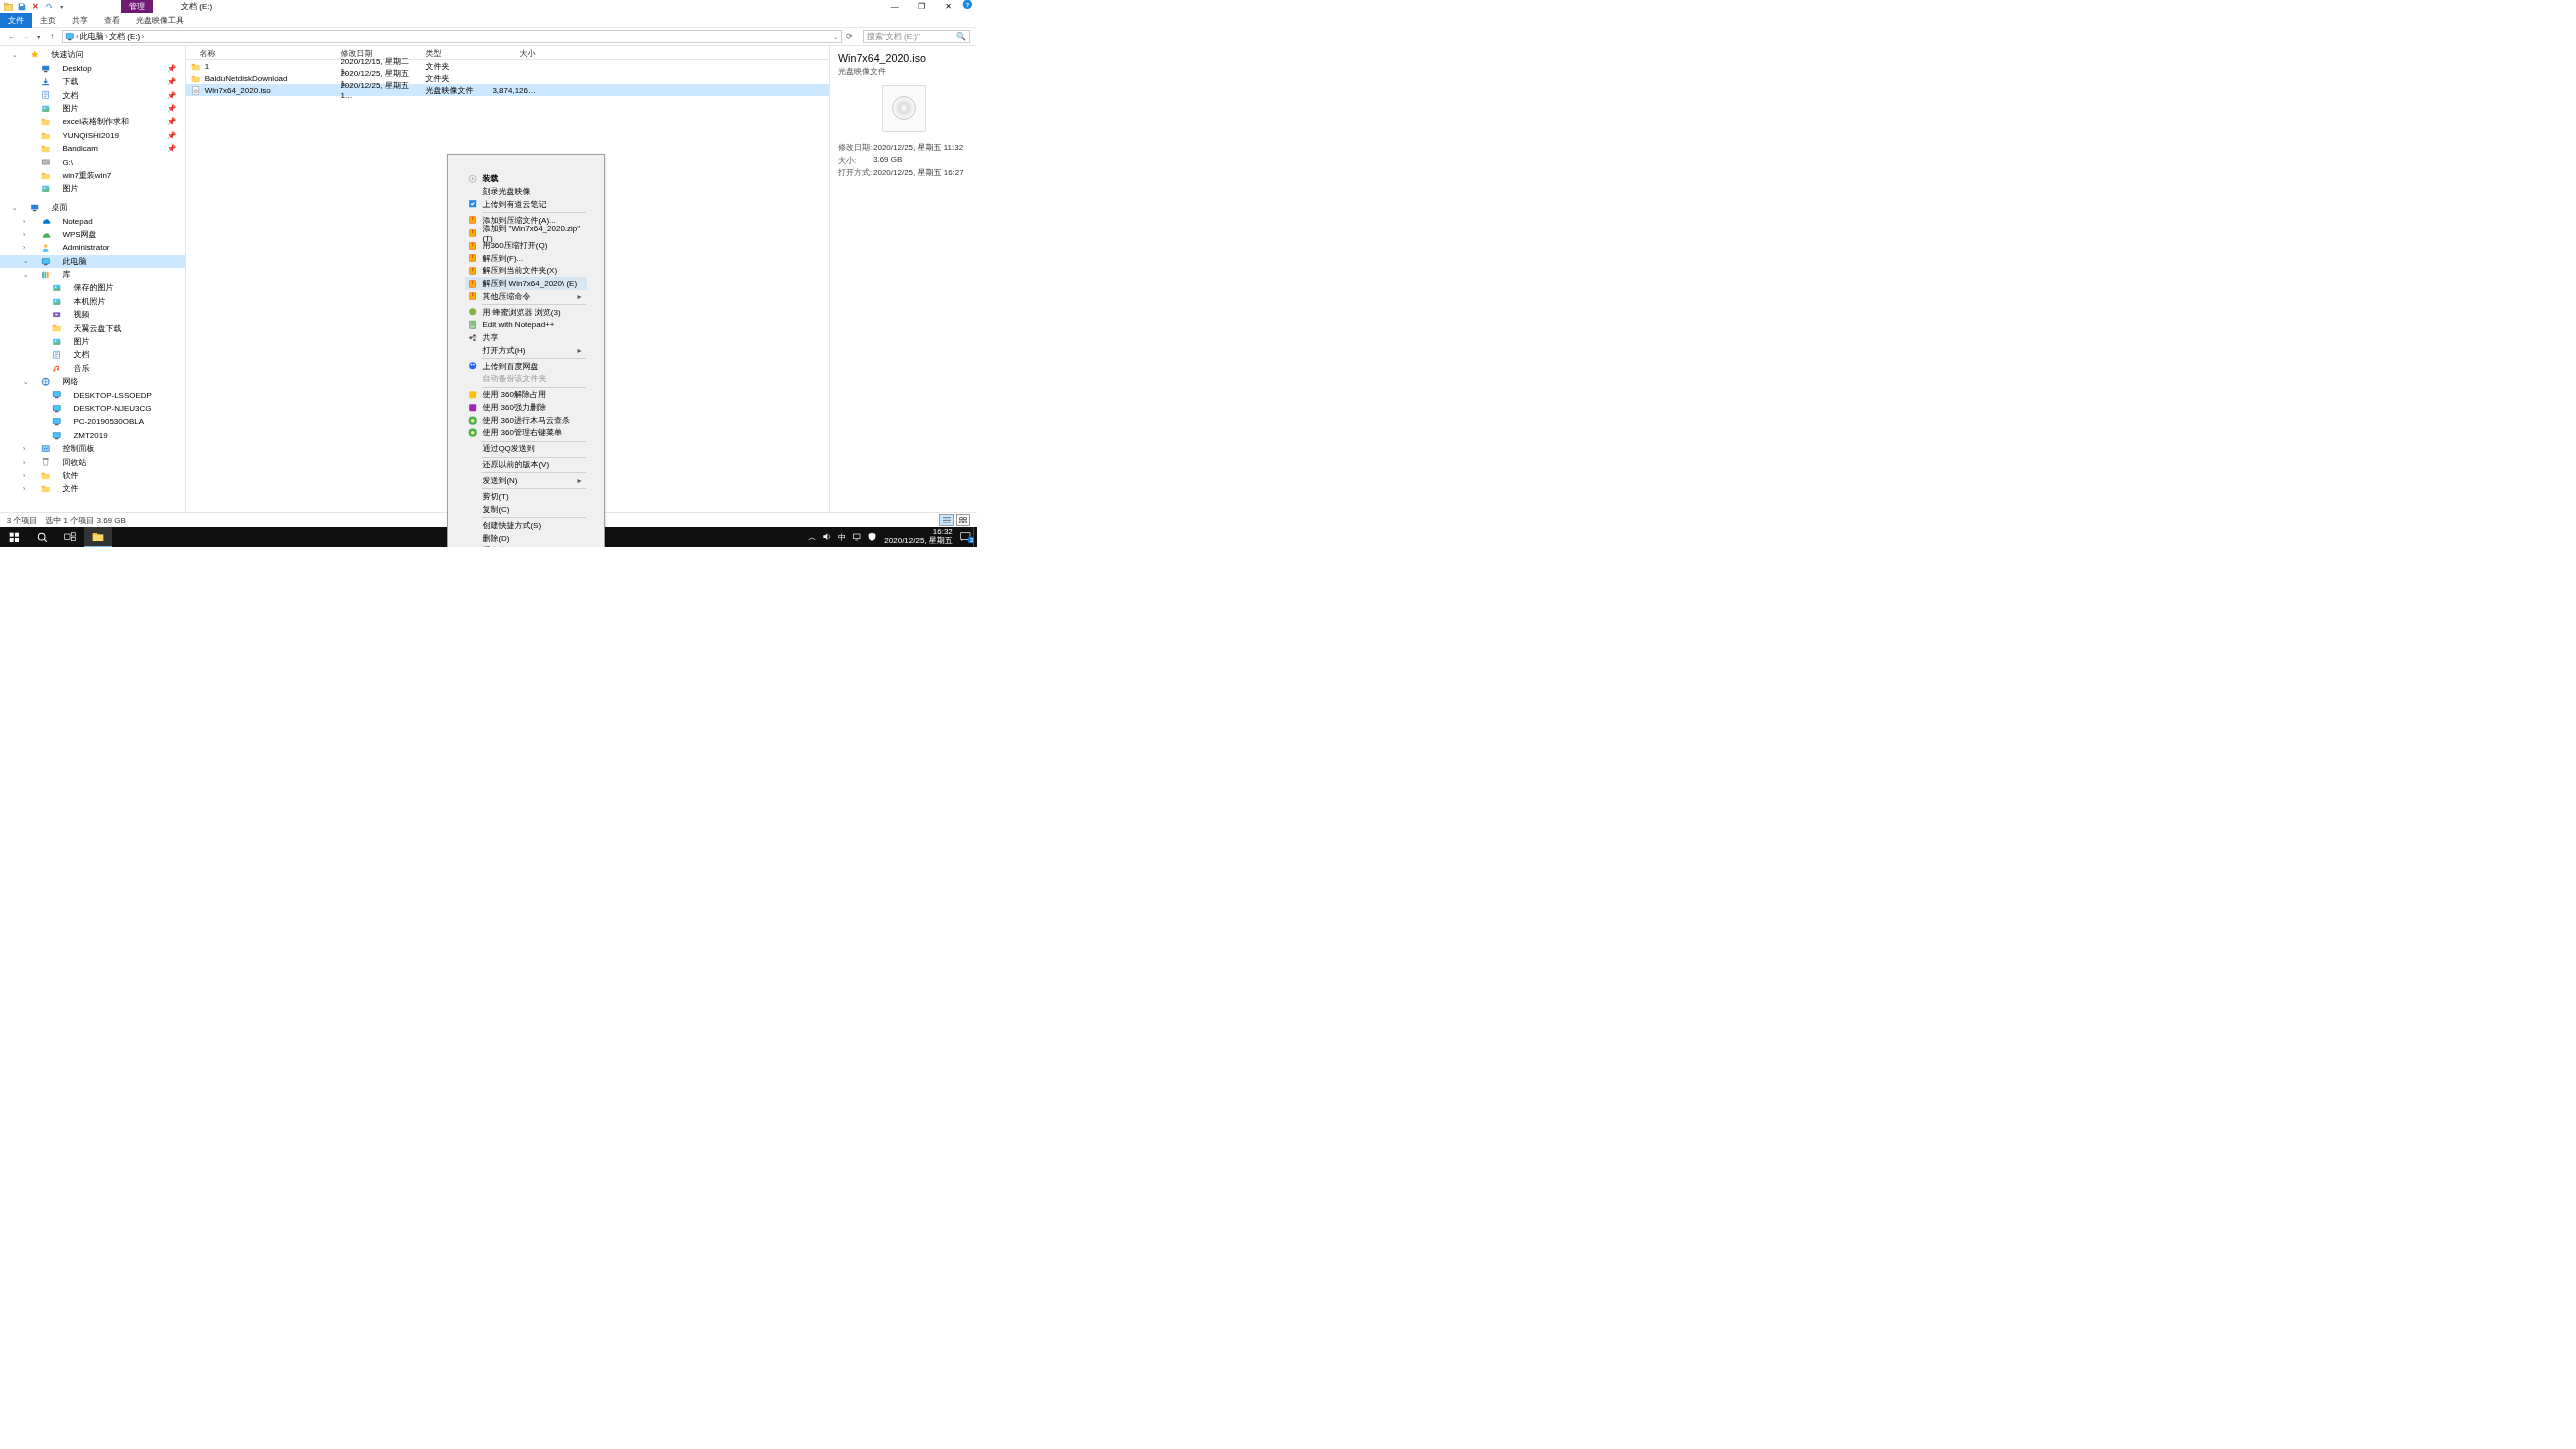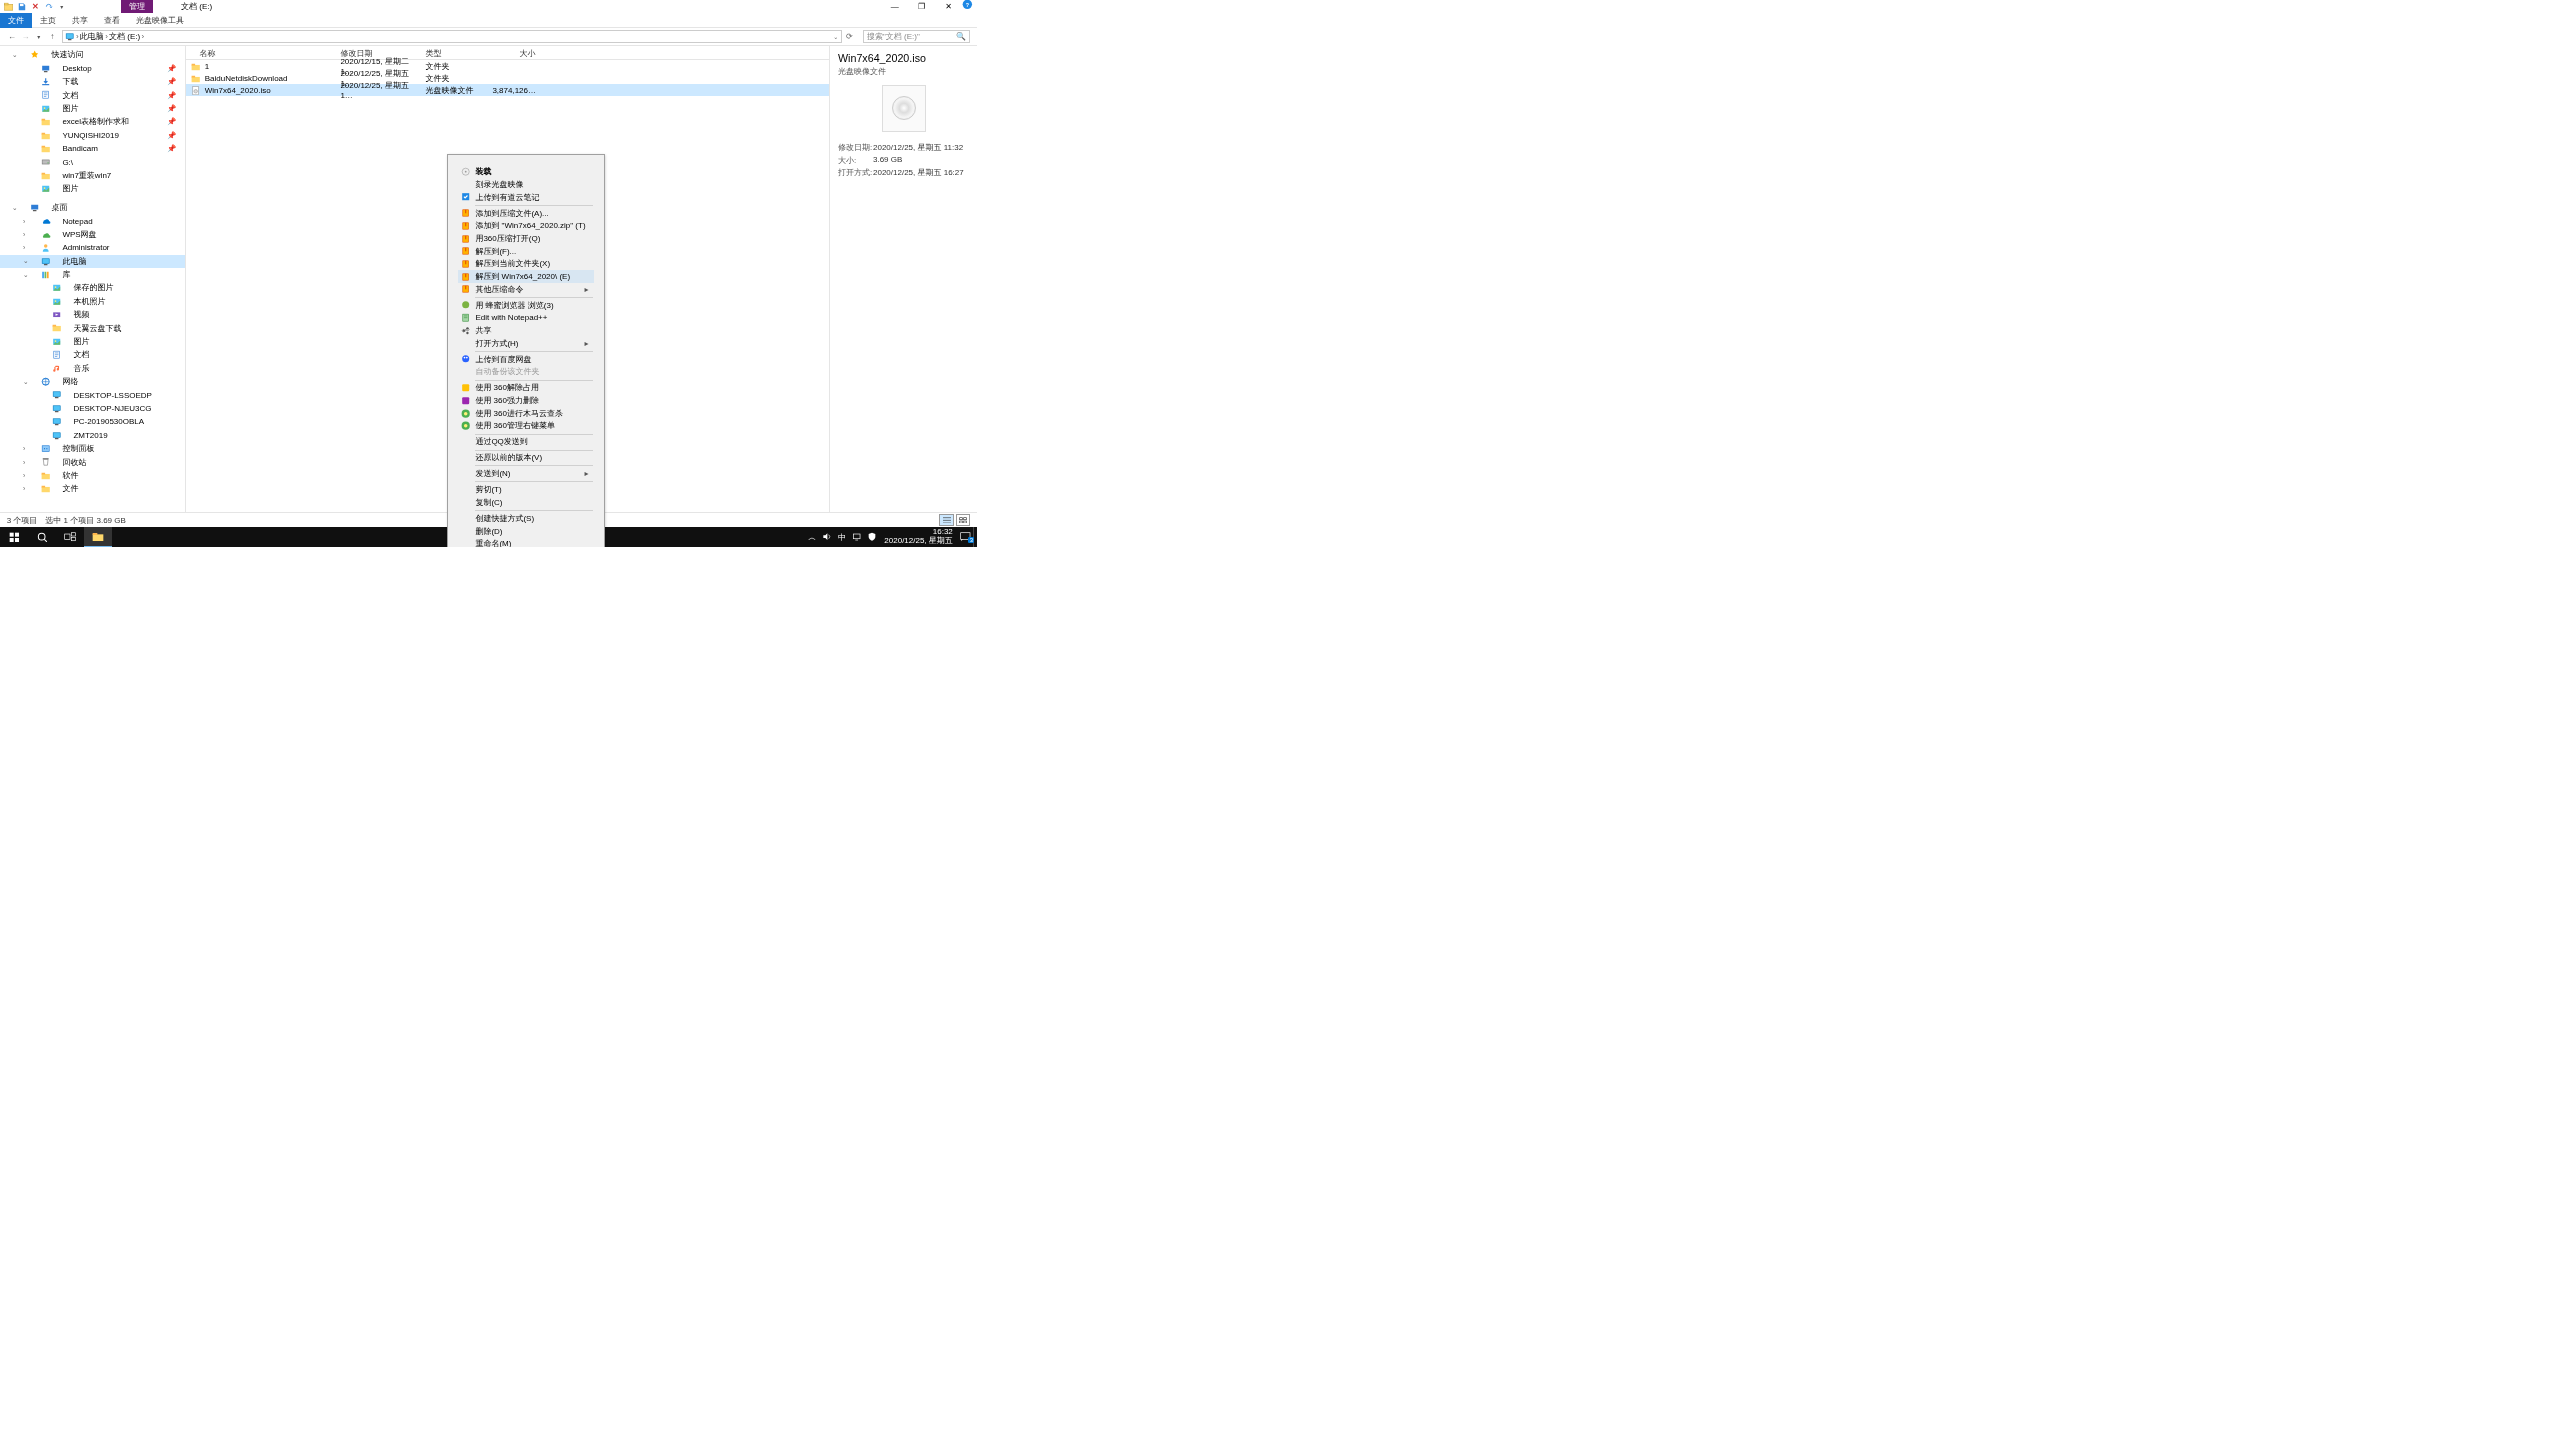--- a/index.html
+++ b/index.html
@@ -54,21 +54,21 @@
 .status{height:14.8px;border-top:0.7px solid #e5e5e5;display:flex;align-items:center;padding:0 6.7px;gap:8px;color:#333}
 .status .right{margin-left:auto;display:flex;gap:1.3px}
 .vbtn{width:14.8px;height:12px;border:0.7px solid #999;display:flex;align-items:center;justify-content:center}
 .vbtn.active{background:#cce8ff}
 .taskbar{height:20px;background:#101010;display:flex;align-items:center;color:#fff}
 .taskbar .tbtn{width:28px;height:20px;display:flex;align-items:center;justify-content:center}
 .taskbar .tbtn.active{background:#333;border-bottom:1.3px solid #76b9ed}
 .tray{margin-left:auto;display:flex;align-items:center;height:20px}
 .tray .tico{width:14.8px;display:flex;justify-content:center}
 .clock{text-align:right;padding:0 5.4px;line-height:8.7px;font-size:7.4px}
-.ctxmenu{position:absolute;left:261px;top:94px;width:158px;background:#f0f0f0;border:0.7px solid #a0a0a0;box-shadow:1.3px 1.3px 2.7px rgba(0,0,0,.25);padding:10px}
+.ctxmenu{position:absolute;left:261px;top:94px;width:158px;background:#f0f0f0;border:0.7px solid #a0a0a0;box-shadow:1.3px 1.3px 2.7px rgba(0,0,0,.25);padding:17px}
 .mi{height:12.7px;display:flex;align-items:center;padding-left:17.4px;position:relative}
 .mi.hover{background:#d8e6f2}
 .mi.disabled{color:#999}
 .mi .mico{position:absolute;left:2.7px;width:10.7px;height:10.7px;display:flex;align-items:center;justify-content:center}
 .mi .arrow{position:absolute;right:5.4px;color:#555}
 .msep{height:0.7px;background:#d0d0d0;margin:1.3px 0.7px 1.3px 17.4px}
 .micon{width:9.4px;height:9.4px}
 svg{display:block}
 .tree-gap{height:5.4px}
 </style>

